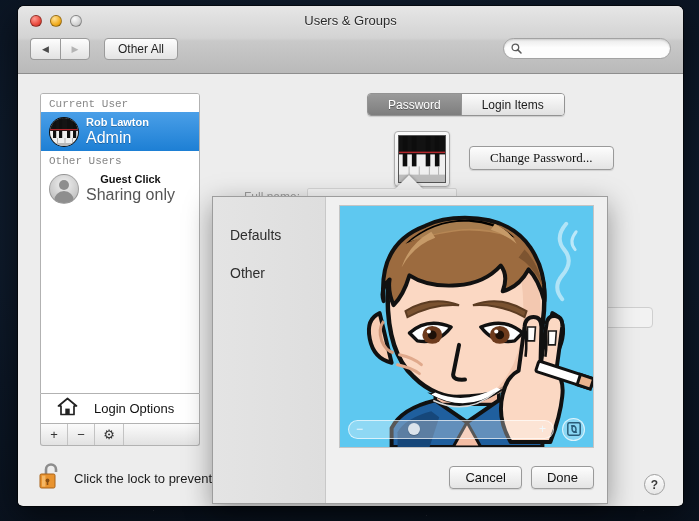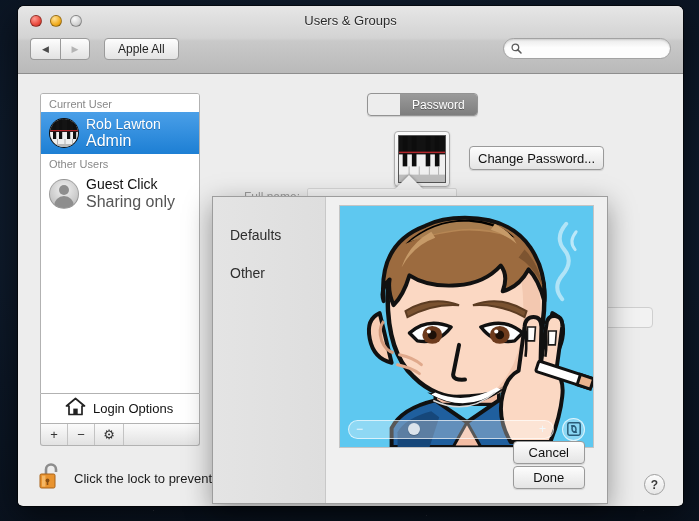--- a/index.html
+++ b/index.html
@@ -102,25 +102,26 @@
     position: absolute; left: 22px; top: 19px;
     width: 160px; height: 301px;
     background: #fff;
     border: 1px solid #b2b2b2;
     border-radius: 3px 3px 0 0;
     overflow: hidden;
   }
   .grouphdr {
     font-size: 11px; color: #888; padding: 4px 8px 2px 8px;
     background: #fff;
+    font-family: Liberation Mono, monospace;
   }
   .urow { display: flex; align-items: center; gap: 7px; padding: 4px 8px; }
   .urow.sel { background: linear-gradient(to bottom, #4a9fe8, #1d7fd4); }
   .urow.sel .uname, .urow.sel .usub { color: #fff; text-shadow: 0 1px 0 rgba(0,0,0,.25); }
-  .uname { font-size: 14px; color: #111; font-weight: normal; line-height: 1.15; }
+  .uname { font-size: 11px; color: #111; font-weight: bold; line-height: 1.15; text-align: center; }
   .usub  { font-size: 16px; color: #555; line-height: 1.15; }
 
   .av { width: 30px; height: 30px; border-radius: 50%; flex: 0 0 auto; overflow: hidden; }
   .av-piano { background: #1a1a1a; position: relative; border: 1px solid rgba(0,0,0,.4); }
   .av-guest {
     background: radial-gradient(circle at 50% 34%, #f2f2f2, #c4c4c4 72%, #9d9d9d);
     position: relative; border: 1px solid rgba(0,0,0,.22);
   }
   .av-guest::before {
     content:''; position:absolute; left:50%; top:5px; width:10px; height:10px;
@@ -128,21 +129,21 @@
   }
   .av-guest::after {
     content:''; position:absolute; left:50%; top:16px; width:20px; height:14px;
     margin-left:-10px; border-radius:10px 10px 0 0; background:#8e8e8e;
   }
 
   .loginopts {
     position: absolute; left: 22px; top: 320px;
     width: 160px; height: 30px;
     background: #fff; border: 1px solid #b2b2b2; border-top: none;
-    display: flex; align-items: center; gap: 7px; padding-left: 24px;
+    display: flex; align-items: center; gap: 16px; padding-left: 16px;
   }
   .lo-label { font-size: 13px; color: #111; }
 
   .sbbtns {
     position: absolute; left: 22px; top: 350px;
     width: 160px; height: 22px;
     background: linear-gradient(to bottom, #fbfbfb, #e2e2e2);
     border: 1px solid #b2b2b2; border-top: none;
     border-radius: 0 0 3px 3px;
     display: flex; align-items: stretch;
@@ -157,25 +158,24 @@
   
   .pane { position: absolute; left: 196px; top: 19px; right: 14px; bottom: 48px; }
 
   .tabs {
     position: absolute; left: 153px; top: 0;
     display: flex;
     border: 1px solid #939393; border-radius: 4px; overflow: hidden;
     box-shadow: 0 1px 1px rgba(0,0,0,.14);
   }
   .tab {
-    height: 21px; padding: 0 12px;
+    height: 21px; padding: 0 20px;
     display: flex; align-items: center;
     font-size: 12px; color: #1c1c1c;
     background: linear-gradient(to bottom, #fcfcfc, #e1e1e1);
-    margin-left: 32px;
   }
   .tab + .tab { border-left: 1px solid #939393; }
   .tab.active {
     background: linear-gradient(to bottom, #9a9a9a, #7e7e7e);
     color: #fff; text-shadow: 0 1px 0 rgba(0,0,0,.35);
   }
 
   .avatar-big {
     position: absolute; left: 180px; top: 38px;
     width: 56px; height: 56px;
@@ -184,26 +184,27 @@
     padding: 3px;
     box-shadow: 0 1px 2px rgba(0,0,0,.18);
   }
   .avatar-big .inner {
     width: 100%; height: 100%; background: #1c1c1c;
     border: 1px solid #555; position: relative; overflow: hidden;
   }
 
   .changepw {
     position: absolute; left: 255px; top: 53px;
-    height: 24px; padding: 0 8px;
+    height: 24px; padding: 0 20px;
     display: flex; align-items: center; justify-content: center;
     font-size: 13px; color: #111;
     background: linear-gradient(to bottom, #fdfdfd, #e4e4e4);
     border: 1px solid #9a9a9a; border-radius: 4px;
     box-shadow: 0 1px 1px rgba(0,0,0,.12);
+    font-family: Liberation Serif, serif;
   }
 
   
   .faded { position: absolute; left: 0; top: 95px; width: 100%; color: #9b9b9b; }
   .frow { display: flex; align-items: center; gap: 7px; margin-bottom: 17px; font-size: 12px; }
   .frow .lbl { width: 86px; text-align: right; color: #9b9b9b; }
   .fbox {
     width: 150px; height: 17px;
     background: #f4f4f4; border: 1px solid #d6d6d6; border-radius: 2px;
   }
@@ -297,22 +298,22 @@
   }
   .fxbtn {
     width: 23px; height: 23px; border-radius: 50%;
     background: rgba(255,255,255,.28);
     border: 1px solid rgba(255,255,255,.7);
     display: flex; align-items: center; justify-content: center;
     flex: 0 0 auto;
   }
 
   .pop-actions {
-    position: absolute; right: 22px; bottom: 14px;
-    display: flex; gap: 2px; flex-direction: column;
+    position: absolute; right: 13px; bottom: 14px;
+    display: flex; gap: 9px;
   }
   .pbtn {
     height: 23px; padding: 0 15px;
     display: flex; align-items: center; justify-content: center;
     font-size: 13px; color: #111;
     background: linear-gradient(to bottom,#fdfdfd,#e4e4e4);
     border: 1px solid #9a9a9a; border-radius: 4px;
     box-shadow: 0 1px 1px rgba(0,0,0,.12);
   }
 </style>
@@ -329,21 +330,21 @@
       <div class="tl min"></div>
       <div class="tl zoom"></div>
     </div>
     <div class="title">Users &amp; Groups</div>
 
     <div class="navgroup">
       <div class="navbtn">◀</div>
       <div class="navbtn">▶</div>
     </div>
 
-    <div class="showall">Apple All</div>
+    <div class="showall">Other All</div>
 
     <div class="searchbox">
       <span>
         <svg width="11" height="11" viewBox="0 0 11 11">
             <circle cx="4.4" cy="4.4" r="3.3" fill="none" stroke="#5a5a5a" stroke-width="1.3"></circle>
             <line x1="6.9" y1="6.9" x2="10" y2="10" stroke="#5a5a5a" stroke-width="1.5" stroke-linecap="round"></line>
           </svg>
       </span>
       <input class="search-input" type="text" placeholder="" style="">
     </div>
@@ -405,20 +406,21 @@
       <div class="sbbtn">+</div>
       <div class="sbbtn">−</div>
       <div class="sbbtn">⚙</div>
       <div class="sbfill"></div>
     </div>
 
     <div class="pane">
 
       <div class="tabs">
         <div class="tab active">Password</div>
+        <div class="tab">Login Items</div>
       </div>
 
       <div class="avatar-big">
         <div class="inner">
           <svg viewBox="0 0 50 50" width="100%" height="100%" preserveAspectRatio="none">
             <rect width="50" height="50" fill="#f0f0f0"></rect>
             <rect x="0" y="0" width="50" height="20" fill="#121212"></rect>
             <g fill="#0d0d0d">
               <rect x="4" y="0" width="5" height="33"></rect>
               <rect x="14" y="0" width="5" height="33"></rect>

